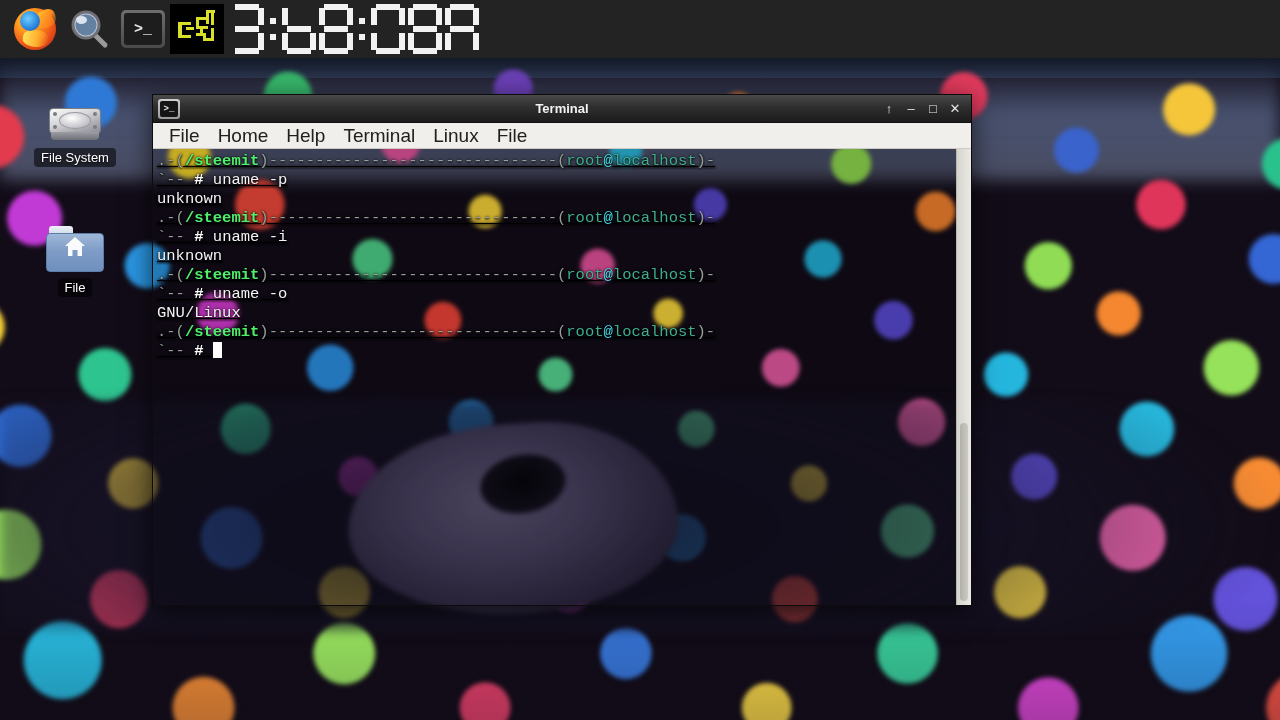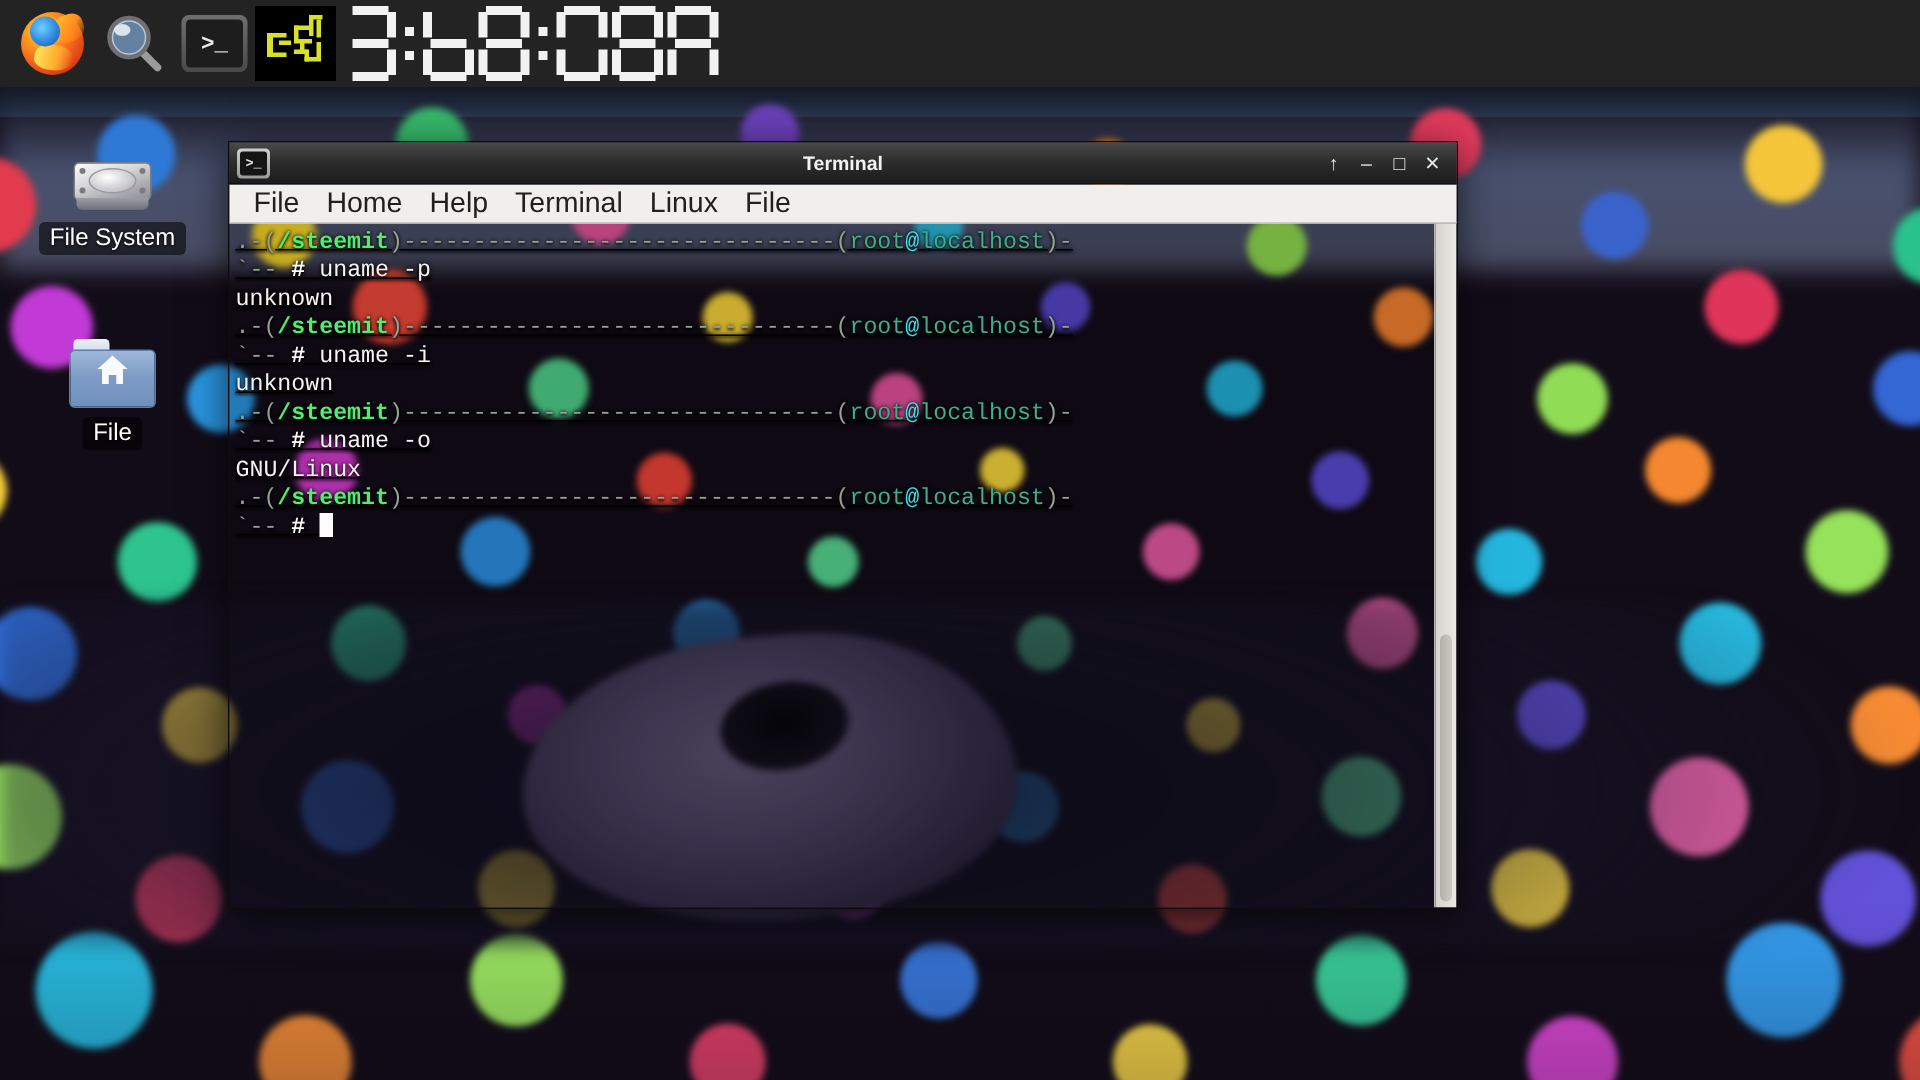--- a/index.html
+++ b/index.html
@@ -229,21 +229,21 @@
   .colon b:first-child { top:14px; }
   .colon b:last-child { top:30px; }
 
   
   .dicon {
     position:absolute; width:110px; text-align:center; cursor:pointer; z-index:10;
   }
   .dicon .glyph { height:56px; display:flex; align-items:flex-end; justify-content:center; }
   .dicon .lbl {
     display:inline-block; margin-top:6px;
-    color:#fff; font-size:16px;
+    color:#fff; font-size:13px;
     background:rgba(0,0,0,.55);
     padding:2px 7px; border-radius:4px;
     text-shadow:0 1px 2px rgba(0,0,0,.9);
   }
   #icon-filesystem { left:20px; top:86px; }
   #icon-home { left:20px; top:216px; }
 
   
   .hdd { width:52px; height:34px; position:relative; }
   .hdd-top {

